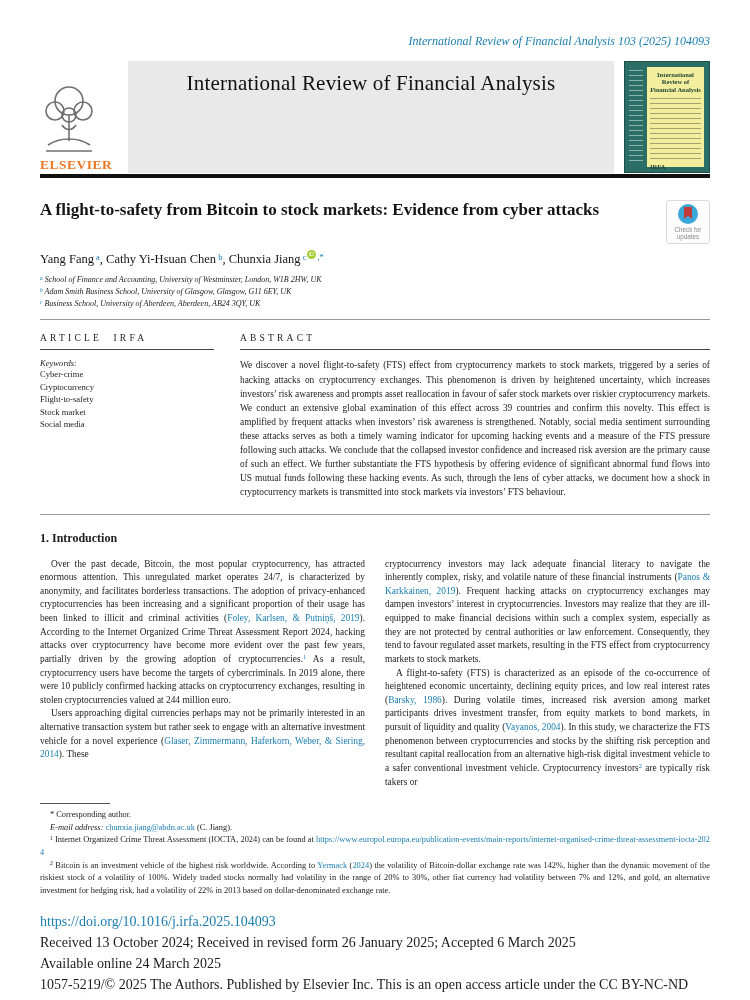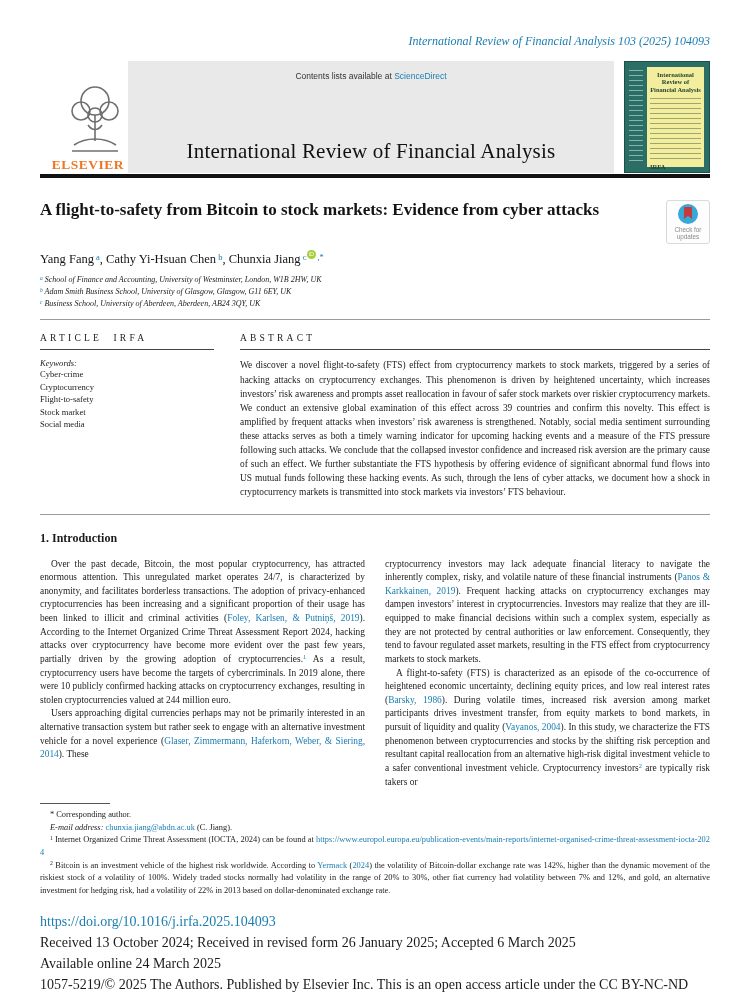--- a/index.html
+++ b/index.html
@@ -14,21 +14,21 @@
 
   .lnk { color:#1a7db0; }
   .ital { font-style:italic; }
   .sup { font-size:68%; position:relative; top:-0.45em; }
 
   
   .citation { text-align:right; font-size:12px; color:#1a7db0; margin-bottom:12px;font-style:italic; }
 
   
   .masthead { display:flex; align-items:stretch; }
-  .logo-col { width:88px; background:#fff; display:flex; flex-direction:column; align-items:flex-end; justify-content:flex-end; padding:2px 4px 0 0; }
+  .logo-col { width:88px; background:#fff; display:flex; flex-direction:column; align-items:flex-start; justify-content:flex-end; padding:2px 4px 0 0; }
   .logo-col svg { display:block; }
   .elsevier-word { font-size:13.5px; letter-spacing:0.5px; color:#ee7623; font-weight:bold; margin-top:2px; }
   .mast-center { flex:1; background:#e9e9e9; text-align:center; padding:10px 8px 9px 8px; display:flex; flex-direction:column; justify-content:space-between; }
   .contents-line { font-family:"Liberation Sans", sans-serif; font-size:8.5px; color:#333; }
   .journal-title { font-size:21px; color:#111; letter-spacing:0.2px; }
   .homepage-line { font-family:"Liberation Sans", sans-serif; font-size:8.5px; color:#333; }
   .cover-col { width:86px; margin-left:10px; }
   .cover { width:86px; height:112px; background:#2a6e66; border:1px solid #1c4f49; position:relative; padding:5px 5px 5px 22px; }
   .cover-spine { position:absolute; left:4px; top:8px; bottom:8px; width:14px;
      background:repeating-linear-gradient(180deg,#9fc3bd 0 1px, transparent 1px 5px); opacity:.8; }
@@ -101,23 +101,20 @@
             <path d="M22 44 C26 50,32 50,36 44"></path>
             <path d="M8 64 C20 56,38 56,50 64"></path>
             <path d="M6 70 L52 70"></path>
           </g>
         </svg>
       </span>
       <span class="elsevier-word">ELSEVIER</span>
     </div>
 
     <div class="mast-center">
-      <div class="contents-line">
-        <span>Contents lists available at </span><span class="lnk">ScienceDirect</span>
-      </div>
       <div class="journal-title">International Review of Financial Analysis</div>
     </div>
 
     <div class="cover-col">
       <div class="cover">
         <div class="cover-spine"></div>
         <div class="cover-inner">
           <div class="cover-title">International Review of Financial Analysis</div>
           <div class="cover-lines"></div>
           <div class="cover-foot">IRFA</div>

